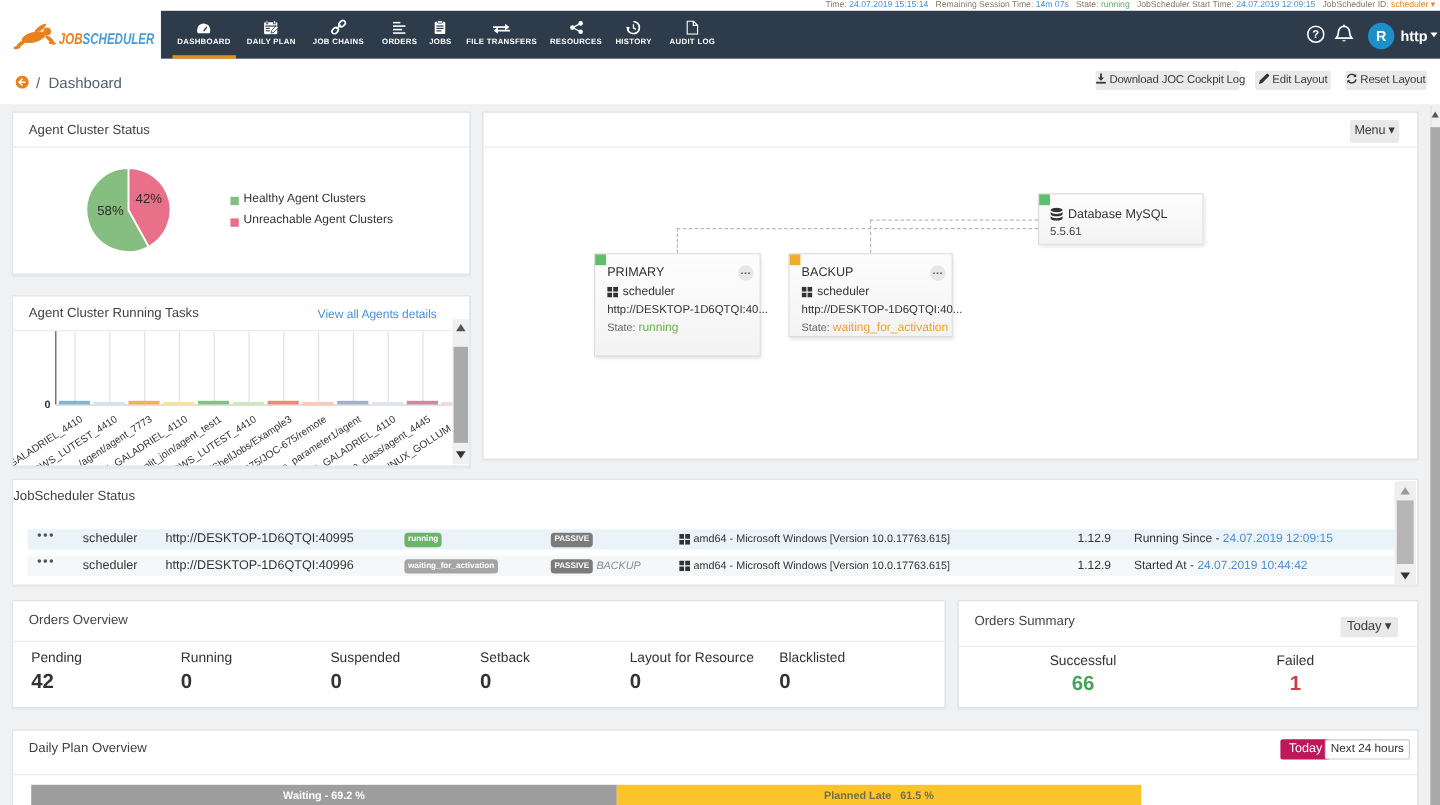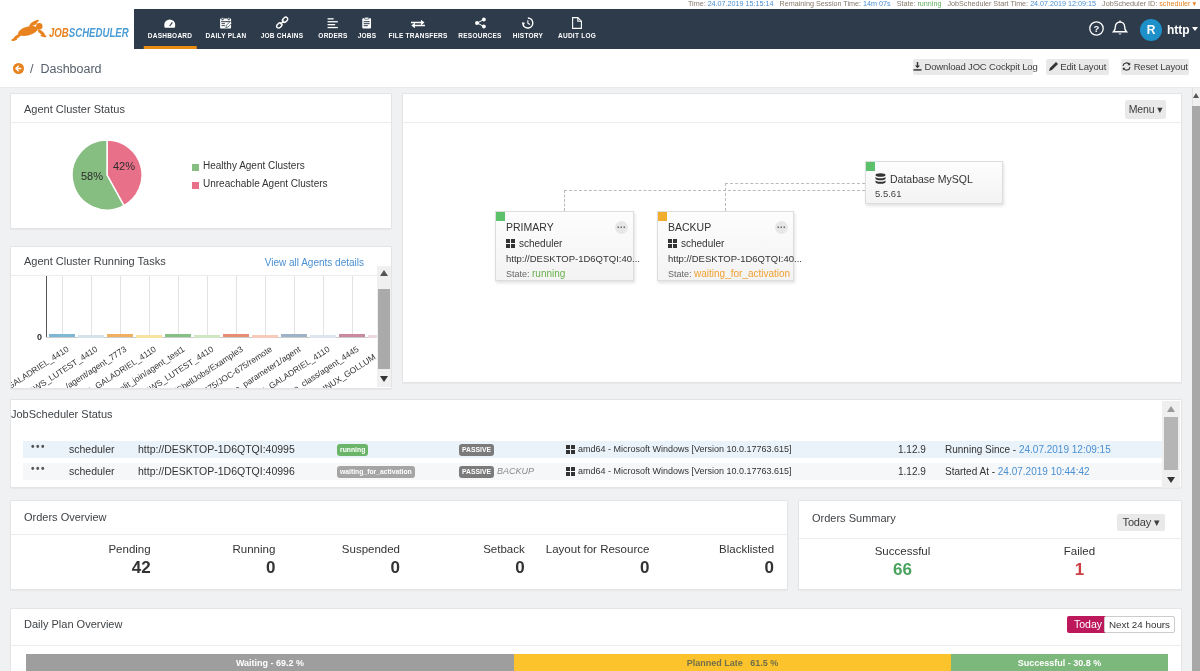--- a/index.html
+++ b/index.html
@@ -241,21 +241,21 @@
 
 <div class="card" style="left:402px;top:93px;width:780px;height:290px">
   <div class="btn abs" style="right:15px;top:6px;width:41px;height:19px;line-height:19px;text-align:center;font-size:10.5px">Menu ▾</div>
   <div style="position:absolute;left:0;top:28px;width:100%;border-top:1px solid #ececec"></div>
 
   <div class="dash-h" style="left:161px;top:96px;width:301px"></div>
   <div class="dash-v" style="left:161px;top:96px;height:21px"></div>
   <div class="dash-h" style="left:322px;top:89px;width:140px"></div>
   <div class="dash-v" style="left:322px;top:89px;height:28px"></div>
 
-  <div class="mbox" style="left:92px;top:117px;width:139px;height:70px">
+  <div class="mbox" style="left:92px;top:117px;width:139px;height:86px">
     <div class="corner" style="background:#5dc06a"></div>
     <div class="abs" style="left:10px;top:9px;font-size:10.5px;color:#333">PRIMARY</div>
     <div class="dots3" style="right:5px;top:9px">...</div>
     <svg class="abs" style="left:10px;top:27px" width="9" height="9" viewBox="0 0 9 9">
         <path fill="#333" d="M0 0h4v4H0z M5 0h4v4H5z M0 5h4v4H0z M5 5h4v4H5z"></path>
       </svg>
     <div class="abs" style="left:23px;top:26px;font-size:10px;color:#333">scheduler</div>
     <div class="abs" style="left:10px;top:41px;font-size:9.5px;color:#333;white-space:nowrap">http://DESKTOP-1D6QTQI:40...</div>
     <div class="abs" style="left:10px;top:56px;font-size:9px;color:#666;white-space:nowrap">State: <span style="color:#6ab04c;font-size:10px">running</span></div>
   </div>
@@ -369,21 +369,21 @@
 
   <div class="sbtrack" style="left:1151px;top:1px;width:18px;height:87px;background:#efefef"></div>
   <div class="tri-up" style="left:1156px;top:6px;border-bottom:6px solid #999"></div>
   <div class="sbthumb" style="left:1153px;top:17px;width:14px;height:53px;background:#b5b5b5"></div>
   <div class="tri-up" style="left:1156px;top:77px;border-top:6px solid #333"></div>
 </div>
 
 <div class="card" style="left:10px;top:500px;width:778px;height:90px">
   <div class="chead" style="padding:10px 0 0 13px">Orders Overview</div>
   <div style="position:absolute;left:0;top:33px;width:100%;border-top:1px solid #ececec"></div>
-  <div class="abs" style="left:15px;top:42px;width:748px;display:flex;text-align:right">
+  <div class="abs" style="left:15px;top:42px;width:748px;display:flex;text-align:left">
     <div style="flex:1">
         <div style="font-size:11.5px;color:#333">Pending</div>
         <div style="font-size:17px;font-weight:bold;color:#333;margin-top:3px">42</div>
       </div>
     <div style="flex:1">
         <div style="font-size:11.5px;color:#333">Running</div>
         <div style="font-size:17px;font-weight:bold;color:#333;margin-top:3px">0</div>
       </div>
     <div style="flex:1">
         <div style="font-size:11.5px;color:#333">Suspended</div>
@@ -421,19 +421,18 @@
 </div>
 
 <div class="card" style="left:10px;top:608px;width:1172px;height:120px">
   <div class="chead" style="padding:9px 0 0 13px">Daily Plan Overview</div>
   <div class="abs" style="left:1056px;top:7px;background:#be185d;color:#fff;font-size:10.5px;height:17px;line-height:17px;padding:0 7px;border-radius:2px">Today</div>
   <div class="abs" style="left:1093px;top:7px;background:#fff;border:1px solid #ccc;color:#333;font-size:9.8px;height:17px;line-height:15px;padding:0 4px;border-radius:2px;white-space:nowrap">Next 24 hours</div>
   <div style="position:absolute;left:0;top:36px;width:100%;border-top:1px solid #ececec"></div>
   <div class="abs" style="left:15px;top:45px;width:1142px;display:flex;font-size:9px;font-weight:bold;text-align:center;line-height:18px">
     <div style="width:488px;background:#9e9e9e;color:#fff;height:18px">Waiting - 69.2 %</div>
     <div style="width:437px;background:#fcc32c;color:#6f6f4a;height:18px">Planned Late&nbsp;&nbsp;&nbsp;61.5 %</div>
-    <div style="width:217px;background:#7cb87c;color:#fff;height:18px">Successful - 30.8 %</div>
   </div>
 </div>
 
 <div class="sbtrack" style="left:1192px;top:88px;width:8px;height:583px;border-left:1px solid #e0e0e0"></div>
 <div class="tri-up" style="left:1193px;top:93px;border-left:3px solid transparent;border-right:3px solid transparent;border-bottom:5px solid #555"></div>
 <div class="sbthumb" style="left:1192px;top:106px;width:8px;height:565px;background:#a8a8a8"></div>
 
 </body></html>

